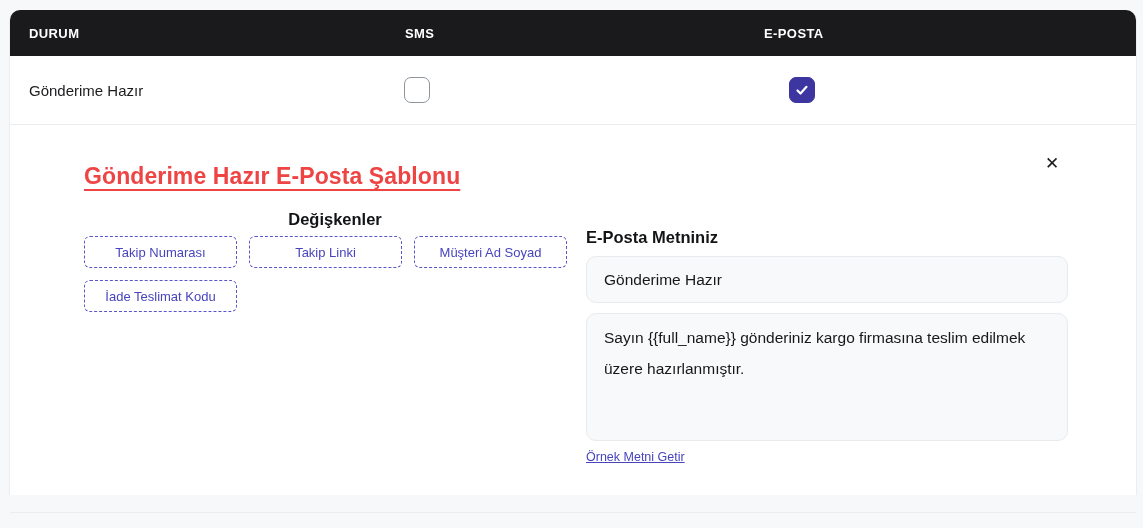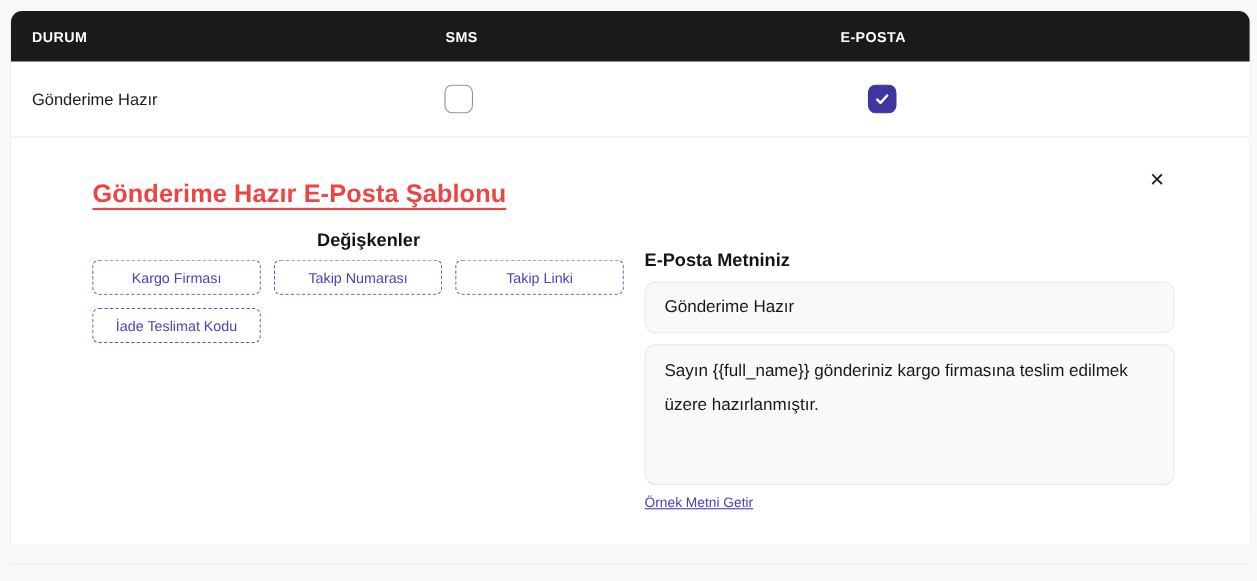--- a/index.html
+++ b/index.html
@@ -208,23 +208,23 @@
     <button class="close-btn">✕</button>
 
     <div>
       <span class="panel-title">Gönderime Hazır E-Posta Şablonu</span>
     </div>
 
     <div class="panel-cols">
       <div class="left-col">
         <div class="vars-heading">Değişkenler</div>
         <div class="chips">
-          <div class="chip">Kargo Firması</div>
           <div class="chip">Takip Numarası</div>
           <div class="chip">Takip Linki</div>
+          <div class="chip">Müşteri Ad Soyad</div>
           <div class="chip">İade Teslimat Kodu</div>
         </div>
       </div>
 
       <div class="right-col">
         <div class="email-heading">E-Posta Metniniz</div>
         <input class="subject-input" type="text" value="Gönderime Hazır" style="">
         <textarea class="body-textarea" style="">Sayın {{full_name}} gönderiniz kargo firmasına teslim edilmek üzere hazırlanmıştır.</textarea>
         <a class="sample-link">Örnek Metni Getir</a>
       </div>

